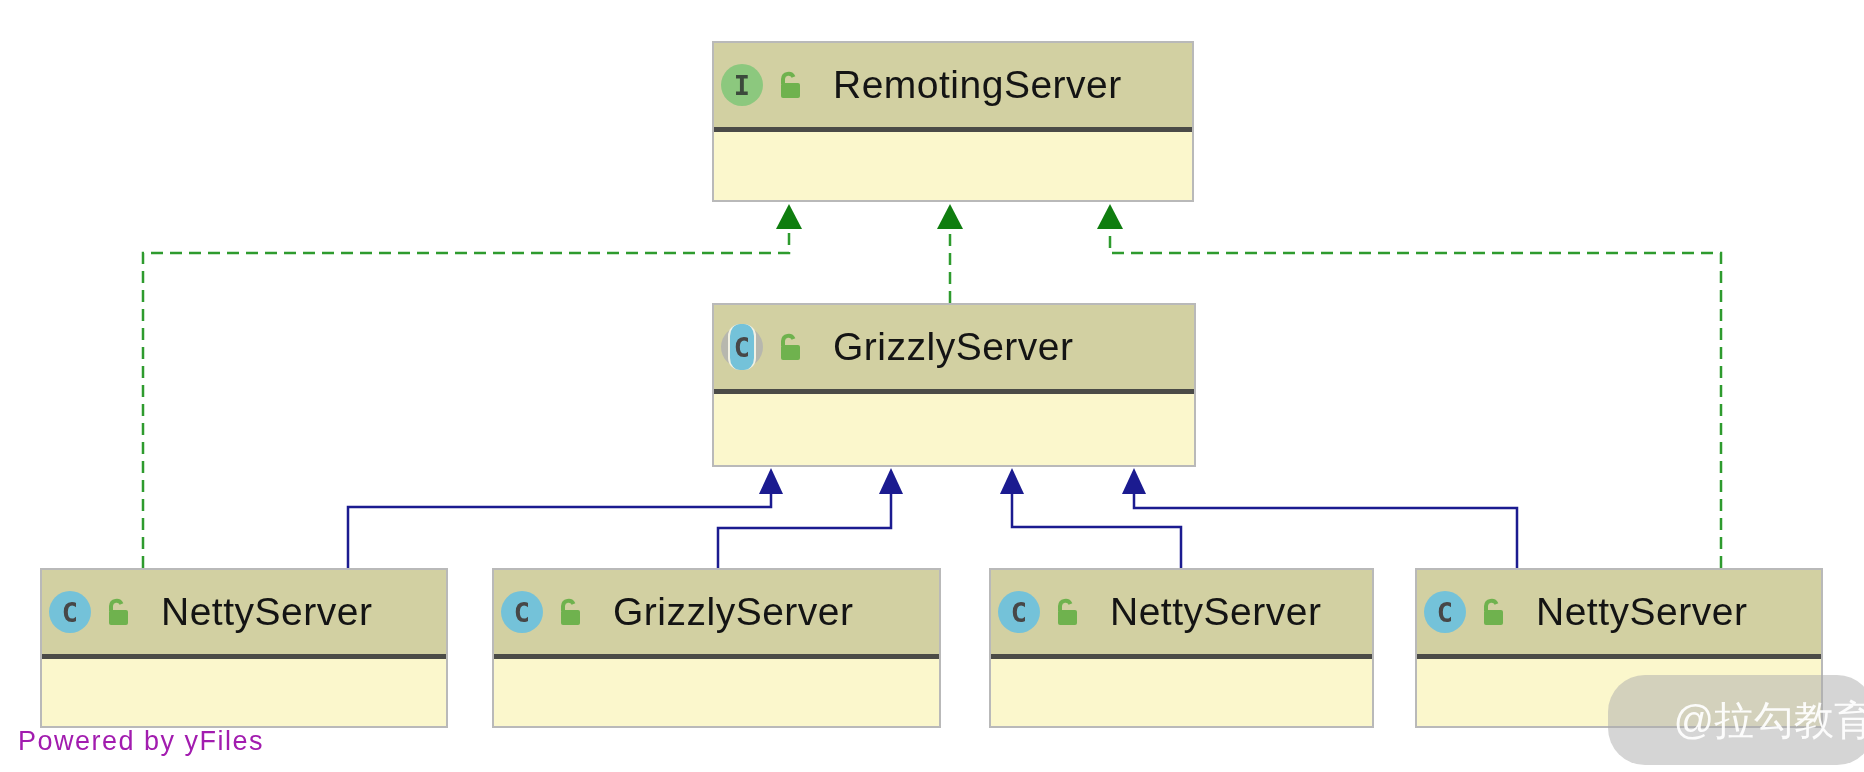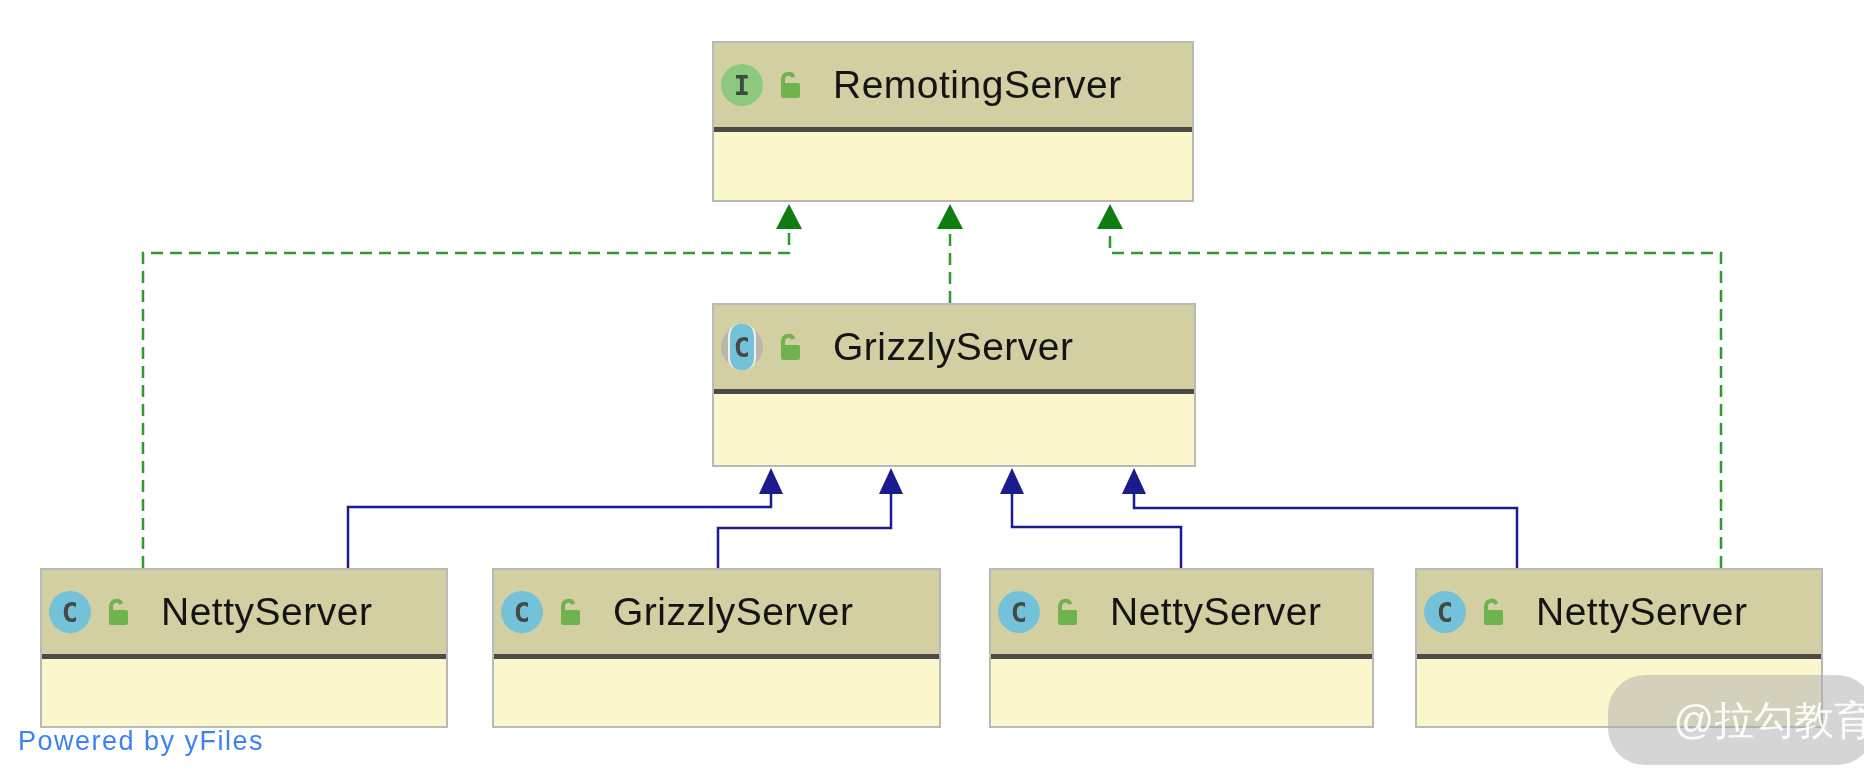--- a/index.html
+++ b/index.html
@@ -36,21 +36,21 @@
   }
   .lock-icon{margin-left:10px;flex:0 0 auto;width:30px;height:30px;}
   .node-title{
     margin-left:30px;white-space:nowrap;
     font-family:Liberation Sans, sans-serif;
     font-size:39px;color:#141414;letter-spacing:0.5px;
   }
 
   .powered{
     position:absolute;left:18px;top:726px;
-    font-size:27px;color:#3b82f6;letter-spacing:1.5px;
+    font-size:27px;color:#a21caf;letter-spacing:1.5px;
   }
   .watermark{
     position:absolute;left:1608px;top:675px;width:266px;height:90px;
     border-radius:37px;background:rgba(172,172,172,0.5);
     display:flex;align-items:center;justify-content:flex-end;
   }
   .watermark-text{
     color:rgba(255,255,255,0.92);font-size:40px;font-weight:500;
     font-family:"Liberation Sans","DejaVu Sans",sans-serif;
   }

